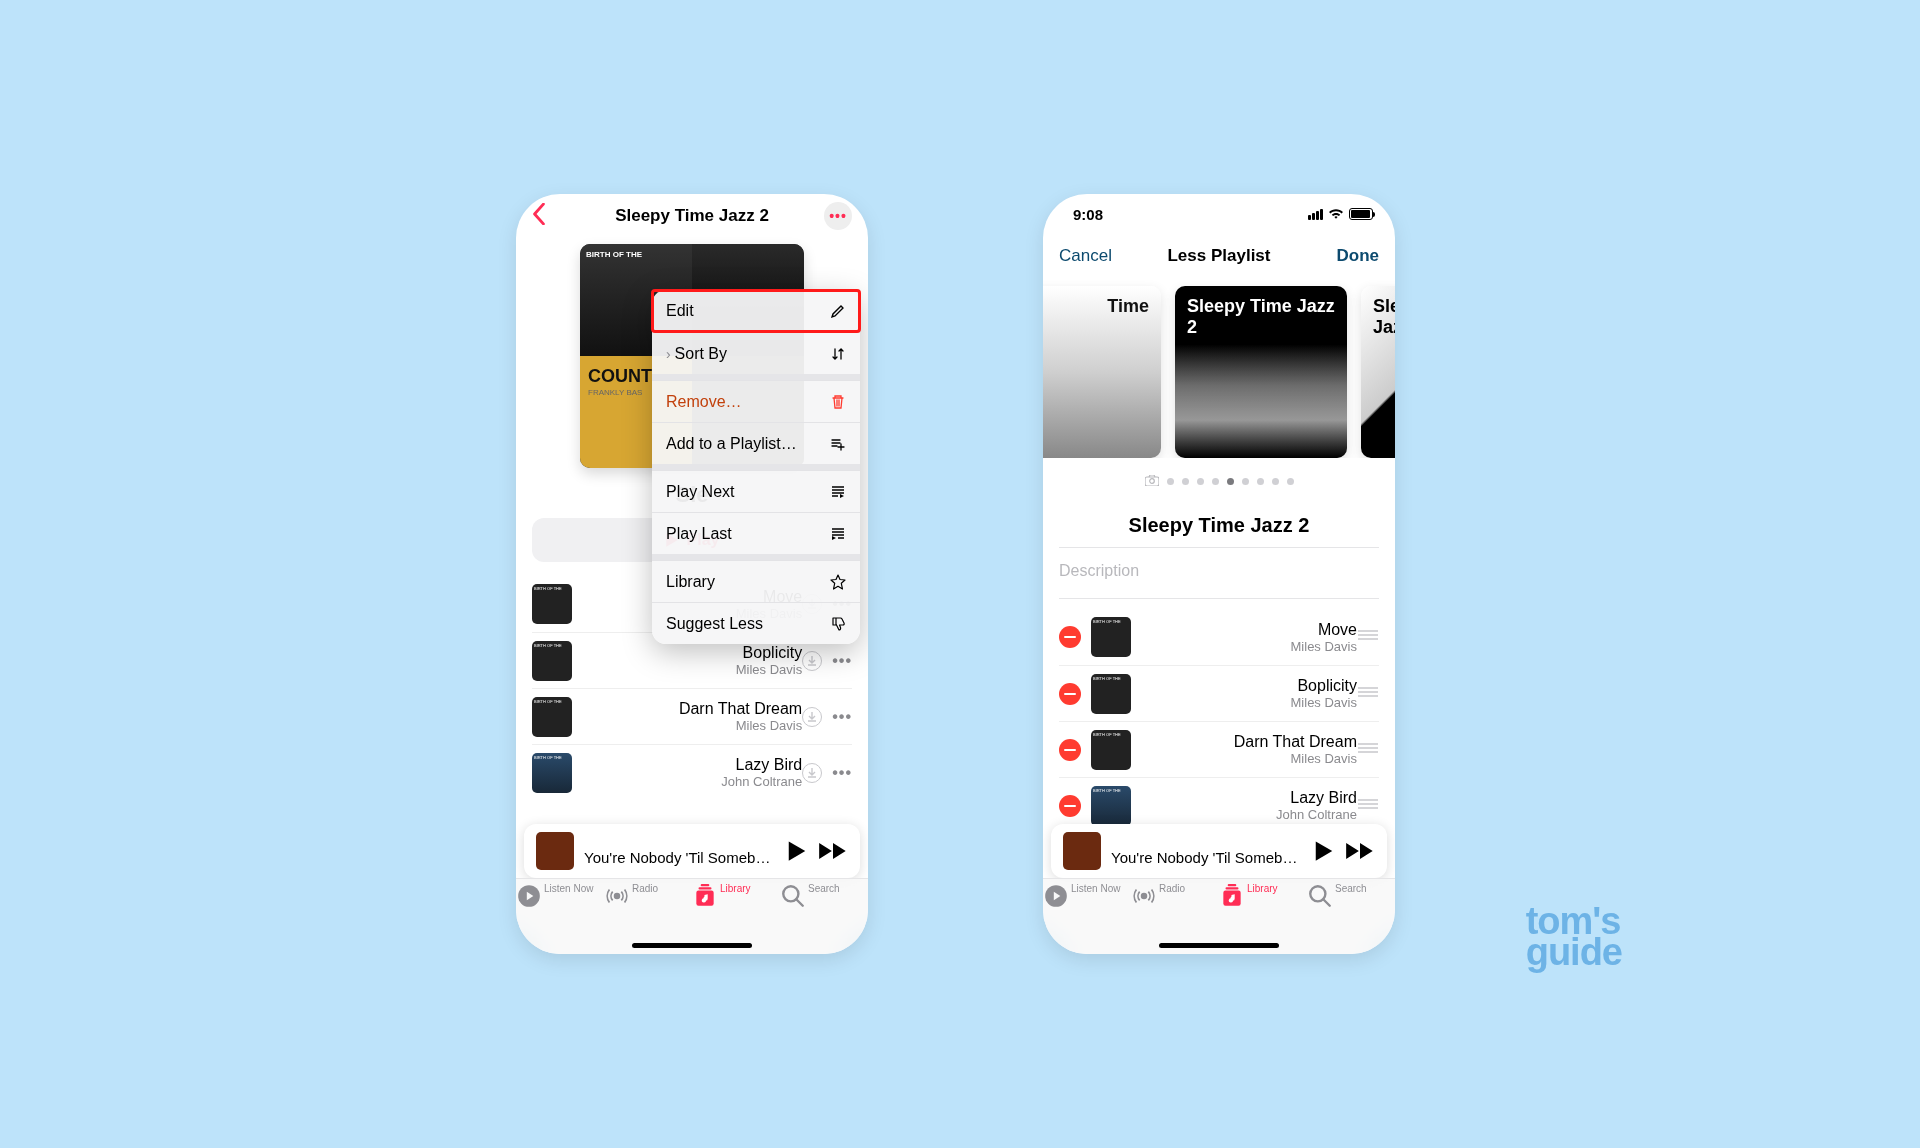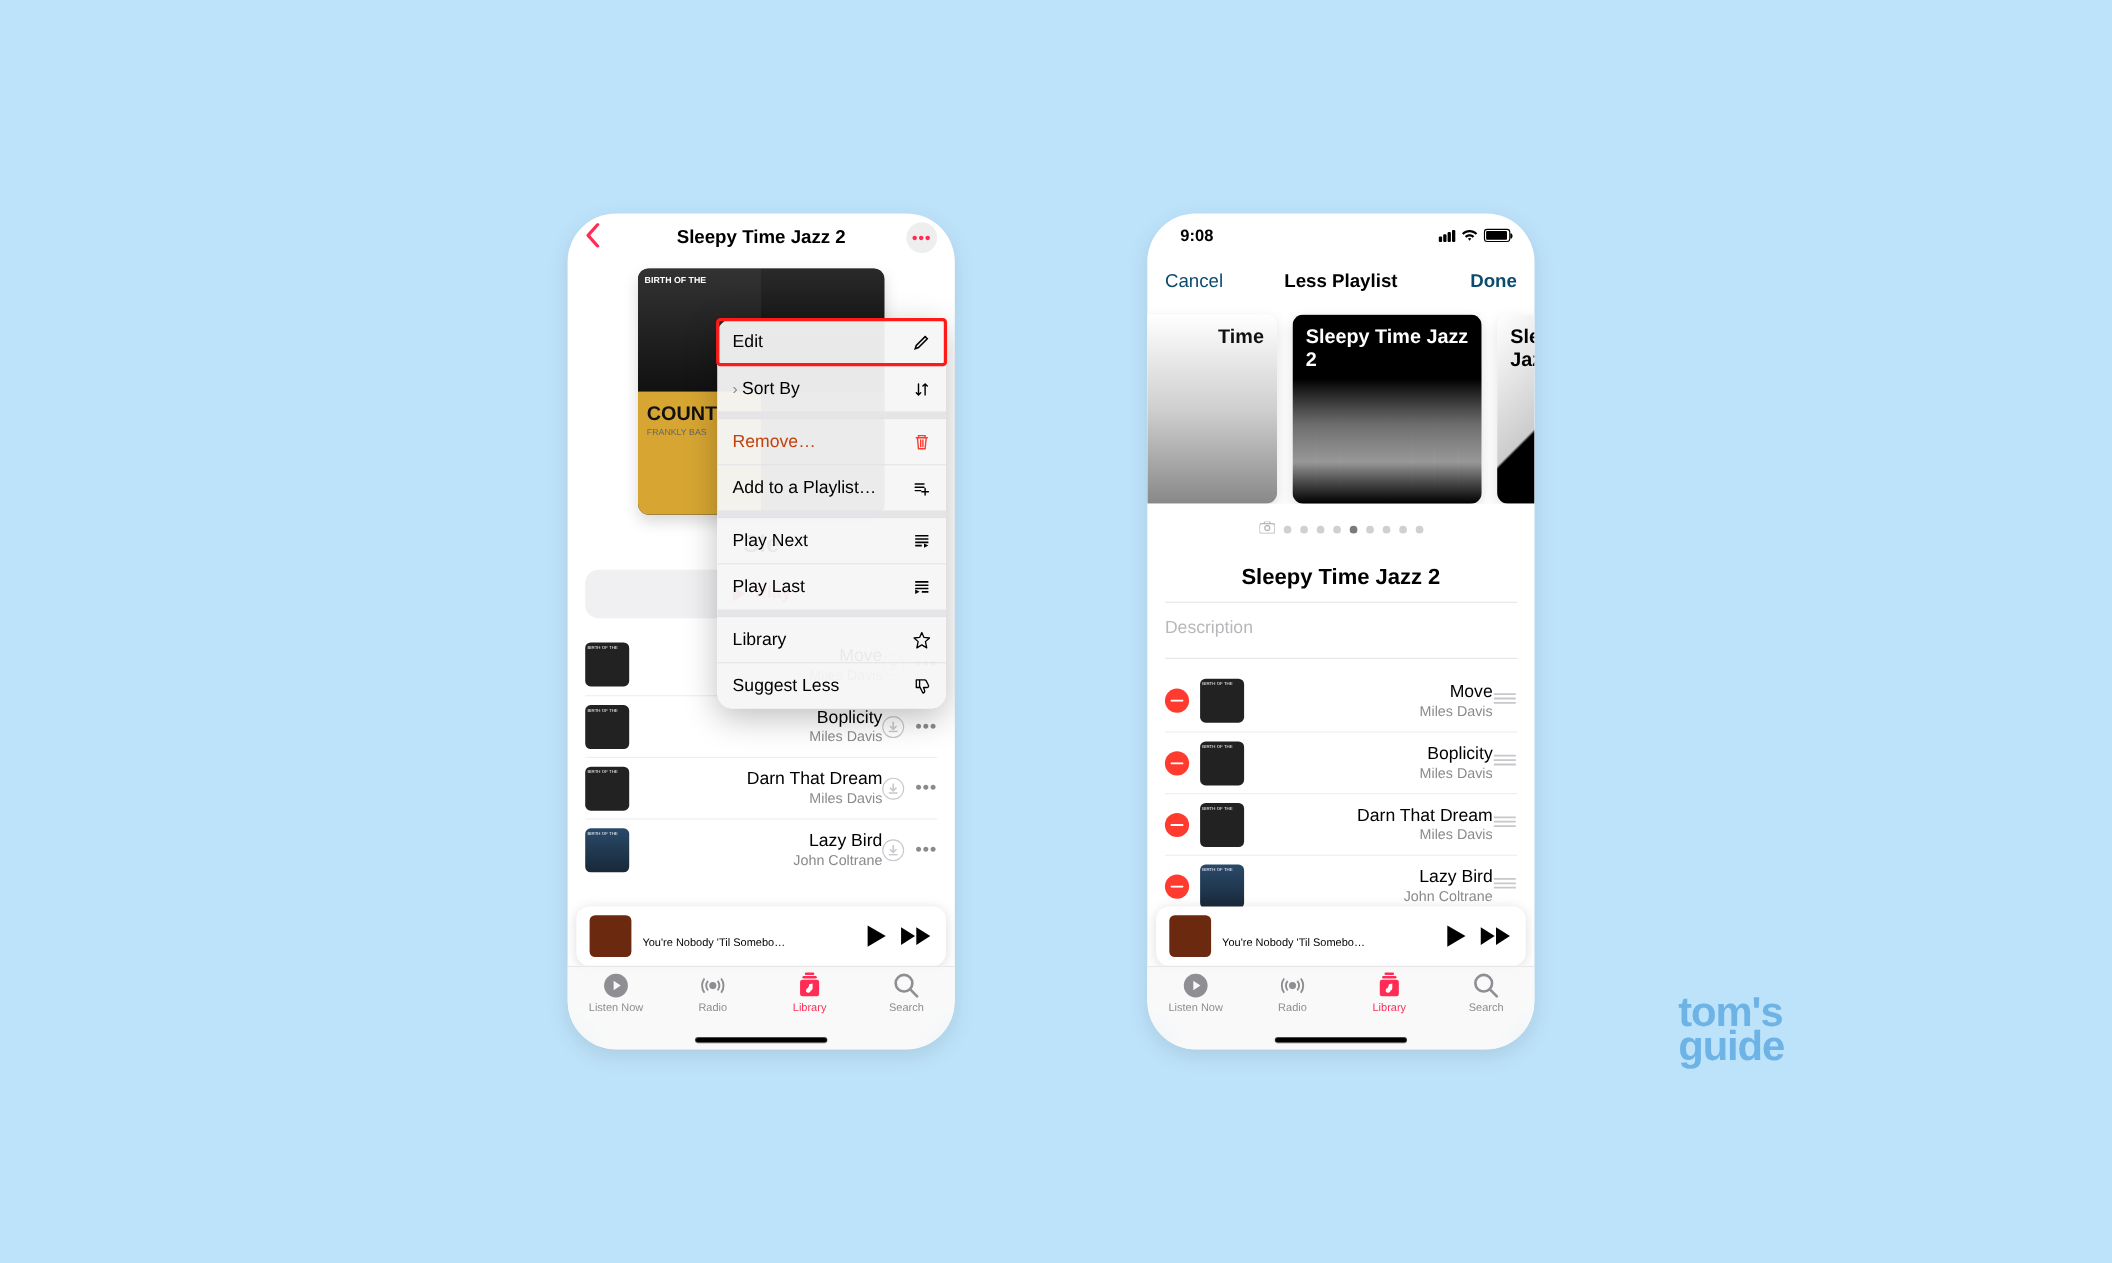--- a/index.html
+++ b/index.html
@@ -52,26 +52,26 @@
   .song .t { font-size:16px;}
   .song .a { font-size:13px; color:#8a8a8e;}
   .song .dl { width:20px; height:20px; border-radius:50%; border:1.5px solid #c8c8cc; display:flex; align-items:center; justify-content:center; color:#c8c8cc; margin-right:10px;}
   .song .dots { color:#8a8a8e; font-weight:900; letter-spacing:1px;}
   .song .del { width:22px; height:22px; border-radius:50%; background:#ff3b30; color:#fff; display:flex; align-items:center; justify-content:center; margin-right:10px;}
   .song .grip { color:#c8c8cc; }
   
   
   .np { position:absolute; left:8px; right:8px; bottom:76px; height:54px; background:#fff; border-radius:12px; box-shadow:0 2px 12px rgba(0,0,0,.14); display:flex; align-items:center; padding:0 12px; gap:10px;}
   .np .thumb { width:38px; height:38px; border-radius:5px; background:#6b2a10;}
-  .np .txt { flex:1; font-size:10px; white-space:nowrap; overflow:hidden; text-overflow:ellipsis;margin-top:12px;}
+  .np .txt { flex:1; font-size:15px; white-space:nowrap; overflow:hidden; text-overflow:ellipsis;margin-top:12px;}
   .np svg { flex:none; }
   
   
   .tabbar { position:absolute; left:0; right:0; bottom:0; height:76px; background:#f8f8f8cc; backdrop-filter:blur(10px); border-top:1px solid #e5e5e7; display:flex; padding-top:4px;}
-  .tab { flex:1; display:flex; flex-direction:column; align-items:center; gap:2px; color:#8e8e93; font-size:10px;}
+  .tab { flex:1; display:flex; flex-direction:row; align-items:flex-start; gap:2px; color:#8e8e93; font-size:10px;}
   .tab.active { color:#ff2d55;}
   .tab svg { width:26px; height:26px; }
   .home-ind { position:absolute; left:50%; bottom:6px; transform:translateX(-50%); width:120px; height:5px; background:#000; border-radius:3px;}
   
   
   .menu { position:absolute; top:96px; right:8px; width:208px; background:rgba(245,245,247,.95); border-radius:14px; overflow:hidden; box-shadow:0 8px 30px rgba(0,0,0,.25);}
   .menu .mi { height:42px; display:flex; align-items:center; justify-content:space-between; padding:0 14px; font-size:16px; border-top:1px solid #e3e3e6;}
   .menu .mi:first-child{border-top:none;}
   .menu .sep { height:6px; background:#e5e5e8;}
   .menu .mi.danger { color:#c2410c;}

